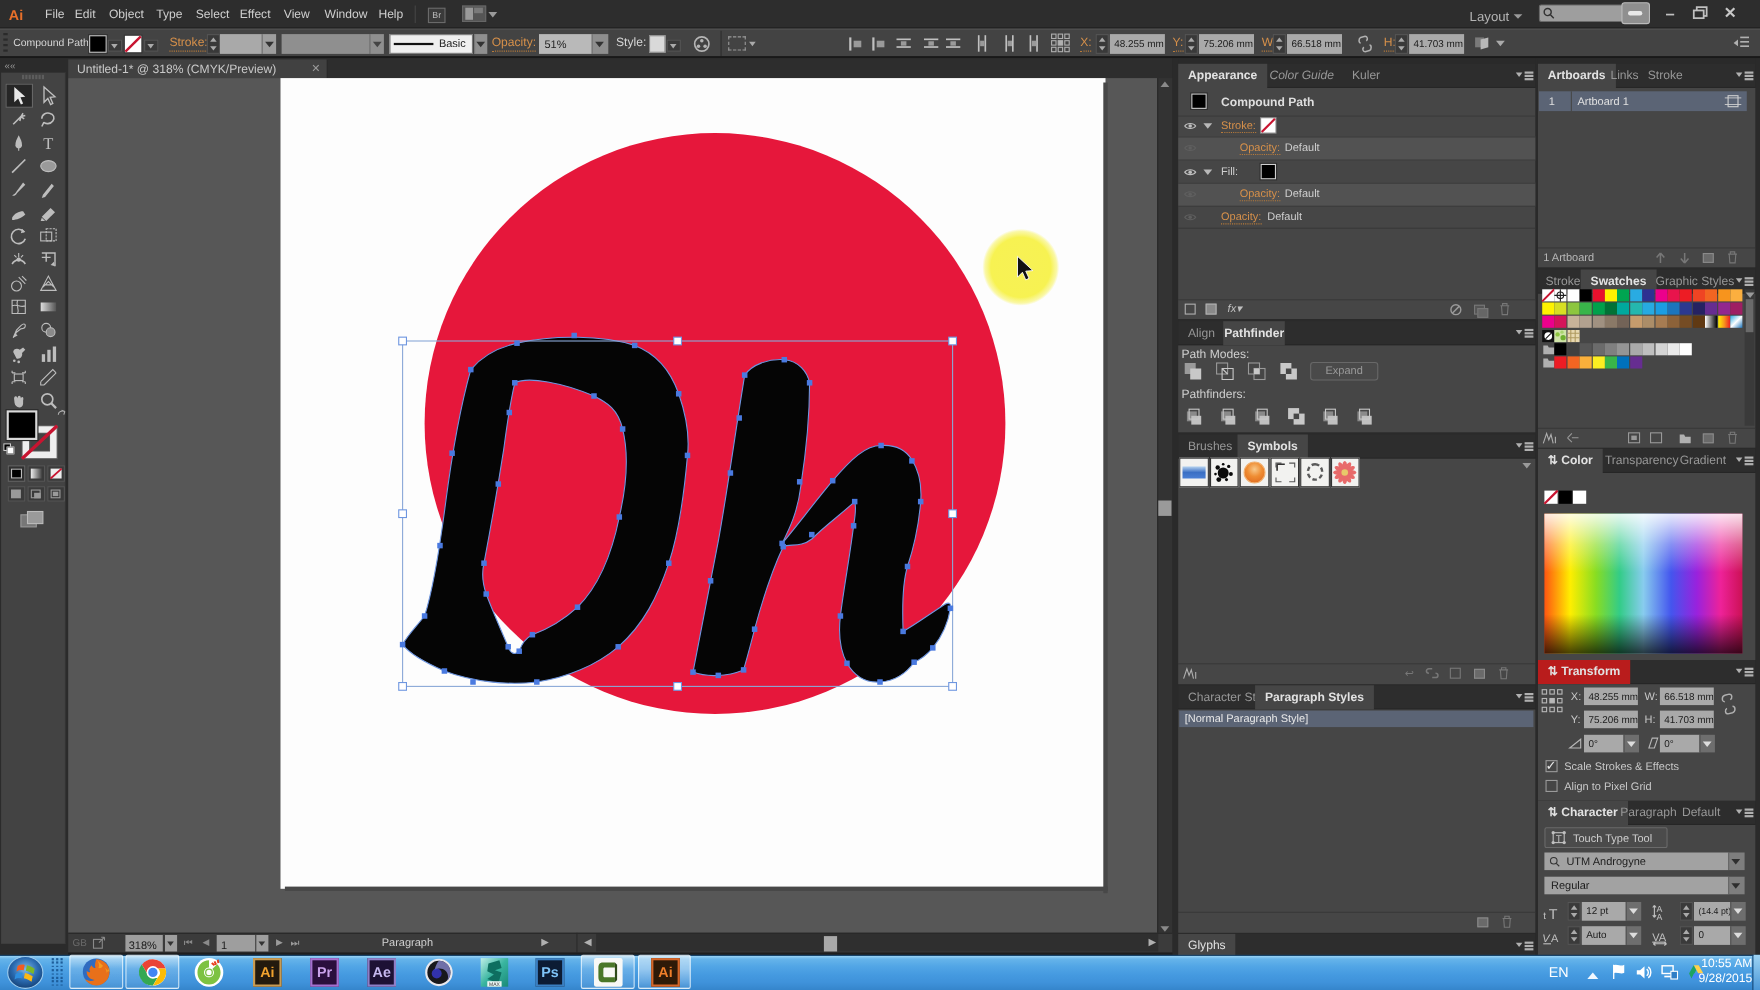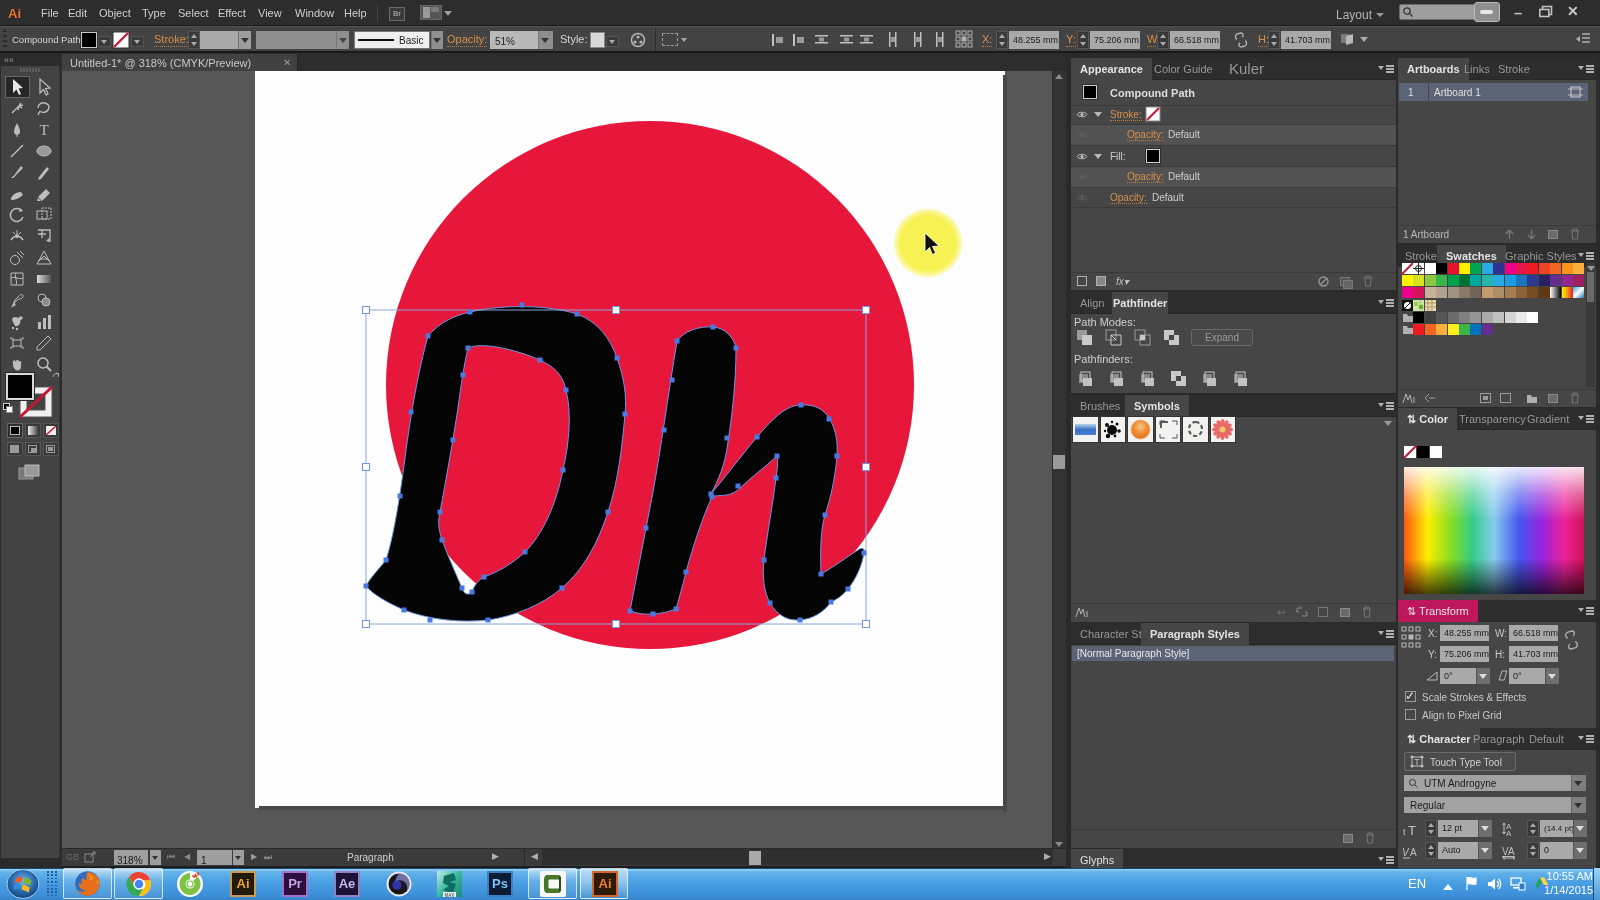--- a/index.html
+++ b/index.html
@@ -497,22 +497,22 @@
 <div class="t" style="left:492px;top:852px;font-size:9px;color:#b0b0b0;">▶</div>
 <div class="" style="left:524px;top:848px;width:1px;height:18px;background:#2a2a2a;"></div>
 <div class="t" style="left:531px;top:852px;font-size:9px;color:#b0b0b0;">◀</div>
 <div class="" style="left:542px;top:849px;width:511px;height:16px;background:#2f2f2f;"></div>
 <div class="" style="left:749px;top:851px;width:12px;height:14px;background:#a9a9a9;"></div>
 <div class="t" style="left:1044px;top:852px;font-size:9px;color:#b0b0b0;">▶</div>
 <div class="" style="left:62px;top:866px;width:1004px;height:2px;background:#1e1e1e;"></div>
 
 <div class="" style="left:1071px;top:58px;width:325px;height:22px;background:#2d2d2d;border-bottom:1px solid #262626;"></div>
 <div style="left:1071px;top:58px;height:22px;background:#464646;padding:0 9px;font-size:11px;font-weight:bold;color:#e2e2e2;line-height:22px;white-space:nowrap;">Appearance</div>
-<div style="left:1145px;top:58px;height:22px;padding:0 9px;font-size:11px;color:#979797;line-height:22px;white-space:nowrap;">Color Guide</div>
-<div style="left:1220px;top:58px;height:22px;padding:0 9px;font-size:15px;color:#979797;line-height:22px;white-space:nowrap;">Kuler</div>
+<div style="left:1145px;top:58px;height:22px;padding:0 9px;font-size:11px;color:#979797;line-height:22px;white-space:nowrap;font-style:italic;">Color Guide</div>
+<div style="left:1220px;top:58px;height:22px;padding:0 9px;font-size:11px;color:#979797;line-height:22px;white-space:nowrap;">Kuler</div>
 <div style="left:1378px;top:66px;width:0;height:0;border-left:3px solid transparent;border-right:3px solid transparent;border-top:4px solid #b0b0b0;"></div>
 <div style="left:1386px;top:65px;width:8px;height:2px;background:#b0b0b0;box-shadow:0 3px 0 #b0b0b0,0 6px 0 #b0b0b0;"></div>
 <div class="" style="left:1071px;top:80px;width:325px;height:210px;background:#464646;"></div>
 <div class="" style="left:1083px;top:85px;width:14px;height:14px;background:#000;border:1px solid #d0d0d0;box-shadow:0 0 0 1px #2e2e2e;"></div>
 <div class="t" style="left:1110px;top:88px;font-size:11px;color:#dedede;font-weight:bold;">Compound Path</div>
 <div class="" style="left:1071px;top:105px;width:325px;height:1px;background:#3a3a3a;"></div>
 <svg style="left:1076px;top:110px" width="12" height="9" viewBox="0 0 12 9">
       <path d="M1 4.5 C3 1.5 9 1.5 11 4.5 C9 7.5 3 7.5 1 4.5 Z" fill="none" stroke="#c0c0c0"></path>
       <circle cx="6" cy="4.5" r="1.6" fill="#c0c0c0"></circle>
     </svg>
@@ -882,21 +882,21 @@
 <svg style="left:1404px;top:446px" width="12" height="12" viewBox="0 0 12 12">
       <rect width="12" height="12" fill="#fff"></rect>
       <line x1="0" y1="12" x2="12" y2="0" stroke="#c81430" stroke-width="2"></line>
     </svg>
 <div class="" style="left:1417px;top:446px;width:12px;height:12px;background:#000;"></div>
 <div class="" style="left:1430px;top:446px;width:12px;height:12px;background:#fff;"></div>
 <div style="left:1404px;top:467px;width:180px;height:127px;background:
 linear-gradient(180deg, rgba(255,255,255,0.88) 0%, rgba(255,255,255,0.35) 22%, rgba(255,255,255,0) 42%, rgba(0,0,0,0) 72%, rgba(0,0,0,0.72) 100%),
 linear-gradient(90deg, #ff5511 0%, #ffee00 13%, #88dd22 26%, #33cc88 38%, #88ccee 50%, #4455ee 64%, #9922dd 77%, #ee2299 89%, #cc1155 100%);"></div>
 <div class="" style="left:1398px;top:600px;width:198px;height:22px;background:#2d2d2d;border-bottom:1px solid #262626;"></div>
-<div style="left:1398px;top:600px;height:22px;background:#be185d;padding:0 9px;font-size:11px;font-weight:normal;color:#e2e2e2;line-height:22px;white-space:nowrap;">⇅ Transform</div>
+<div style="left:1398px;top:600px;height:22px;background:#b91c1c;padding:0 9px;font-size:11px;font-weight:bold;color:#e2e2e2;line-height:22px;white-space:nowrap;">⇅ Transform</div>
 <div style="left:1578px;top:608px;width:0;height:0;border-left:3px solid transparent;border-right:3px solid transparent;border-top:4px solid #b0b0b0;"></div>
 <div style="left:1586px;top:607px;width:8px;height:2px;background:#b0b0b0;box-shadow:0 3px 0 #b0b0b0,0 6px 0 #b0b0b0;"></div>
 <div class="" style="left:1398px;top:622px;width:198px;height:106px;background:#464646;"></div>
 <svg style="left:1402px;top:626px" width="19" height="22" viewBox="0 0 19 22">
       <rect x="0" y="1" width="4" height="4" fill="none" stroke="#b8b8b8"></rect>
       <rect x="7" y="1" width="4" height="4" fill="none" stroke="#b8b8b8"></rect>
       <rect x="14" y="1" width="4" height="4" fill="none" stroke="#b8b8b8"></rect>
       <rect x="0" y="9" width="4" height="4" fill="none" stroke="#b8b8b8"></rect>
       <rect x="7" y="9" width="4" height="4" fill="none" stroke="#b8b8b8"></rect>
       <rect x="14" y="9" width="4" height="4" fill="none" stroke="#b8b8b8"></rect>
@@ -1122,14 +1122,14 @@
       <rect x="1" y="1" width="10" height="7" fill="none" stroke="#fff" stroke-width="1.3"></rect>
       <rect x="3" y="10" width="6" height="1.5" fill="#fff"></rect>
       <rect x="9" y="6" width="6" height="7" fill="#2f7ec6" stroke="#fff"></rect>
     </svg>
 <svg style="left:1535px;top:877px" width="14" height="13" viewBox="0 0 14 13">
       <path d="M4.7 0.5 L9.3 0.5 L13.5 8 L9 8 Z" fill="#ffd04a"></path>
       <path d="M4.7 0.5 L0.5 8 L2.8 12.5 L7 5 Z" fill="#1ea362"></path>
       <path d="M2.8 12.5 L11.2 12.5 L13.5 8 L5 8 Z" fill="#4688f4"></path>
     </svg>
 <div class="t" style="left:1535px;top:871px;width:58px;font-size:11px;color:#fff;text-align:right;">10:55 AM</div>
-<div class="t" style="left:1532px;top:885px;width:61px;font-size:11px;color:#fff;text-align:right;">1/14/2015</div>
+<div class="t" style="left:1532px;top:885px;width:61px;font-size:11px;color:#fff;text-align:right;">9/28/2015</div>
 <div class="" style="left:1593px;top:868px;width:7px;height:32px;background:linear-gradient(180deg,#9ed4f4,#4a97d8);border-left:1px solid #1a4a78;"></div>
 </div>
 </body></html>

